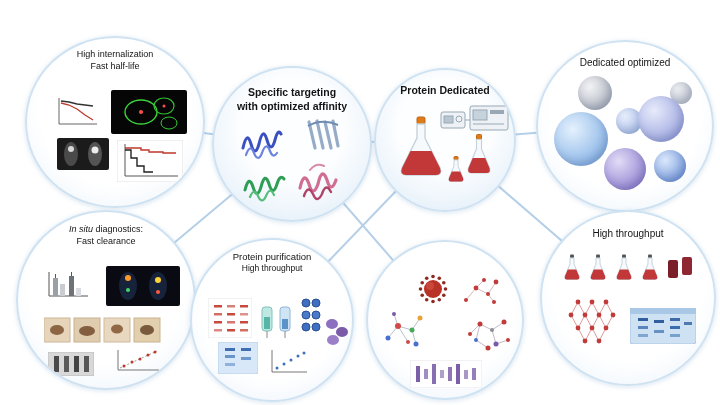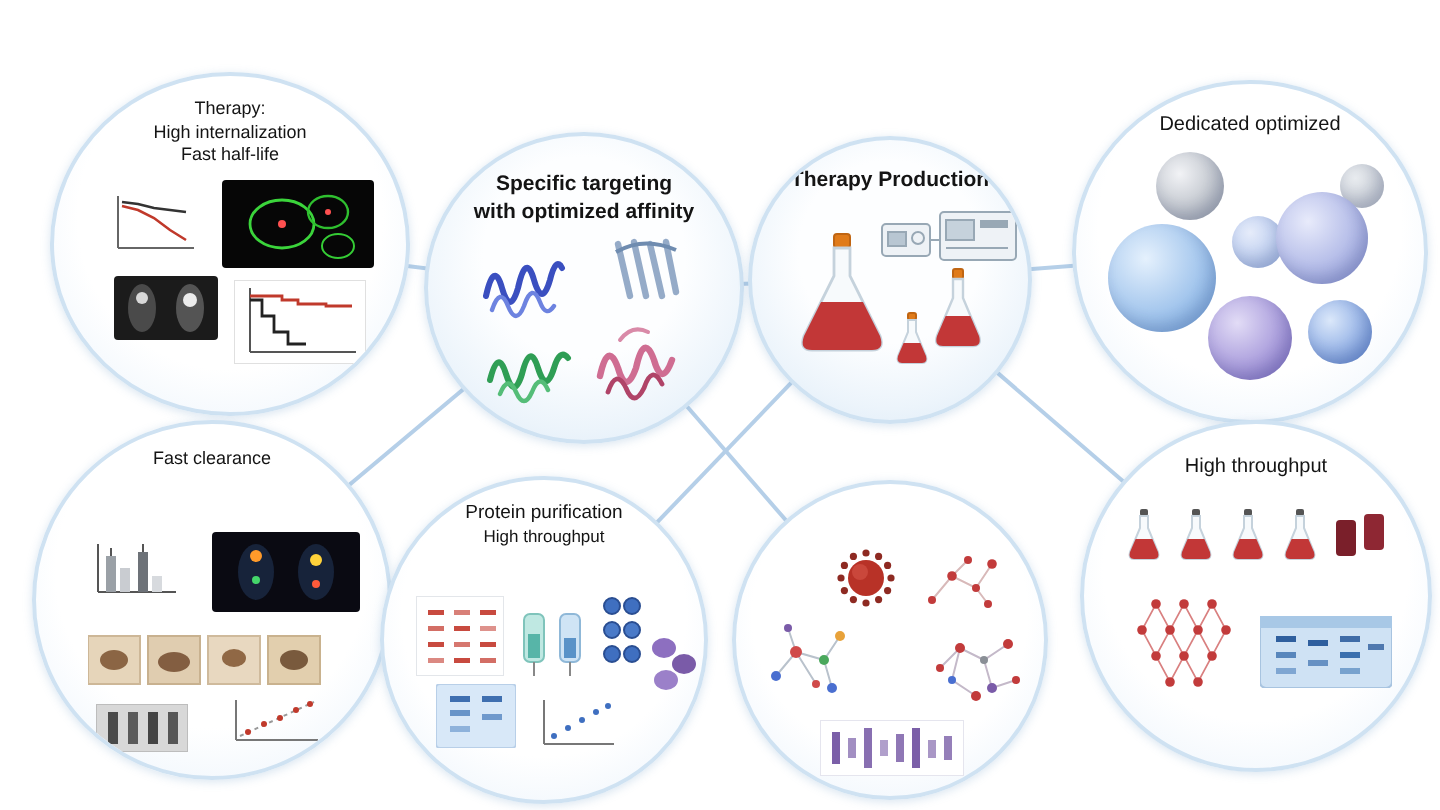--- a/index.html
+++ b/index.html
@@ -26,21 +26,20 @@
     <line x1="292" y1="144" x2="445" y2="140"></line>
     <line x1="292" y1="144" x2="106" y2="300"></line>
     <line x1="292" y1="144" x2="445" y2="320"></line>
     <line x1="445" y1="140" x2="272" y2="320"></line>
     <line x1="445" y1="140" x2="625" y2="126"></line>
     <line x1="445" y1="140" x2="628" y2="298"></line>
   </svg>
 
   <div class="node outer" style="left:25px;top:36px;width:180px;height:172px;">
     <div class="nt" style="top:11px;font-size:9px;">
-      <div>Therapy:</div>
       <div>High internalization</div>
       <div>Fast half-life</div>
     </div>
     <svg class="g" style="left:26px;top:56px;" width="48" height="36" viewBox="0 0 48 36">
       <line x1="6" y1="4" x2="6" y2="30" stroke="#666" stroke-width="1"></line>
       <line x1="6" y1="30" x2="44" y2="30" stroke="#666" stroke-width="1"></line>
       <polyline points="8,9 16,11 24,15 32,21 40,26" fill="none" stroke="#c0392b" stroke-width="1.3"></polyline>
       <polyline points="8,7 16,8 24,10 32,11 40,12" fill="none" stroke="#333" stroke-width="1.3"></polyline>
     </svg>
     <svg class="g" style="left:84px;top:52px;" width="76" height="44" viewBox="0 0 76 44">
@@ -86,21 +85,21 @@
     </svg>
     <svg class="g" style="left:82px;top:90px;" width="48" height="44" viewBox="0 0 48 44">
       <path d="M4 30 q4 -18 9 -4 q4 14 9 0 q4 -18 9 -4 q4 14 9 0" fill="none" stroke="#cf6d92" stroke-width="3.2" stroke-linecap="round"></path>
       <path d="M8 38 q4 -12 9 -2 q4 10 9 0 q4 -12 9 -2" fill="none" stroke="#b04468" stroke-width="2.4" stroke-linecap="round"></path>
       <path d="M14 12 q6 -8 14 -4" fill="none" stroke="#d98aa8" stroke-width="2" stroke-linecap="round"></path>
     </svg>
   </div>
 
   <div class="node hub" style="left:374px;top:68px;width:142px;height:144px;">
     <div class="nt bold" style="top:14px;font-size:10.5px;">
-      <div>Therapy Production</div>
+      <div>Protein Dedicated</div>
     </div>
     <svg class="g" style="left:64px;top:32px;" width="70" height="32" viewBox="0 0 70 32">
       <rect x="1" y="10" width="24" height="16" rx="2" fill="#eef2f6" stroke="#98a8b5"></rect>
       <rect x="4" y="14" width="9" height="7" fill="#b8c6d2" stroke="#98a8b5"></rect>
       <circle cx="19" cy="17" r="3" fill="none" stroke="#98a8b5"></circle>
       <rect x="30" y="4" width="38" height="24" rx="2" fill="#eef2f6" stroke="#98a8b5"></rect>
       <rect x="33" y="8" width="14" height="10" fill="#c6d2dc" stroke="#98a8b5"></rect>
       <rect x="50" y="8" width="14" height="4" fill="#98a8b5"></rect>
       <line x1="33" y1="22" x2="64" y2="22" stroke="#98a8b5"></line>
       <line x1="25" y1="18" x2="30" y2="18" stroke="#98a8b5"></line>
@@ -130,20 +129,21 @@
     <div class="blob" style="left:132px;top:40px;width:22px;height:22px;background:radial-gradient(circle at 35% 32%,#e8ebef,#b6bdc7);"></div>
     <div class="blob" style="left:16px;top:70px;width:54px;height:54px;background:radial-gradient(circle at 35% 32%,#e5f1fd,#6ea3e0);"></div>
     <div class="blob" style="left:78px;top:66px;width:26px;height:26px;background:radial-gradient(circle at 35% 32%,#e6ecfa,#9fb8e8);"></div>
     <div class="blob" style="left:100px;top:54px;width:46px;height:46px;background:radial-gradient(circle at 35% 32%,#e8ebfb,#8894d8);"></div>
     <div class="blob" style="left:66px;top:106px;width:42px;height:42px;background:radial-gradient(circle at 35% 32%,#e2dcf6,#7e6cc8);"></div>
     <div class="blob" style="left:116px;top:108px;width:32px;height:32px;background:radial-gradient(circle at 35% 32%,#dbe8fa,#5b86d6);"></div>
   </div>
 
   <div class="node outer" style="left:16px;top:210px;width:180px;height:180px;">
     <div class="nt" style="top:12px;font-size:9px;">
+      <div><span style="font-style:italic">In situ</span><span> diagnostics:</span></div>
       <div>Fast clearance</div>
     </div>
     <svg class="g" style="left:24px;top:56px;" width="50" height="34" viewBox="0 0 50 34">
       <line x1="7" y1="4" x2="7" y2="28" stroke="#555" stroke-width="1"></line>
       <line x1="7" y1="28" x2="46" y2="28" stroke="#555" stroke-width="1"></line>
       <rect x="11" y="10" width="5" height="18" fill="#9aa0a6"></rect>
       <rect x="18" y="16" width="5" height="12" fill="#c9ccd1"></rect>
       <rect x="27" y="8" width="5" height="20" fill="#6d7278"></rect>
       <rect x="34" y="20" width="5" height="8" fill="#d7dade"></rect>
       <line x1="13.5" y1="6" x2="13.5" y2="10" stroke="#555"></line>

